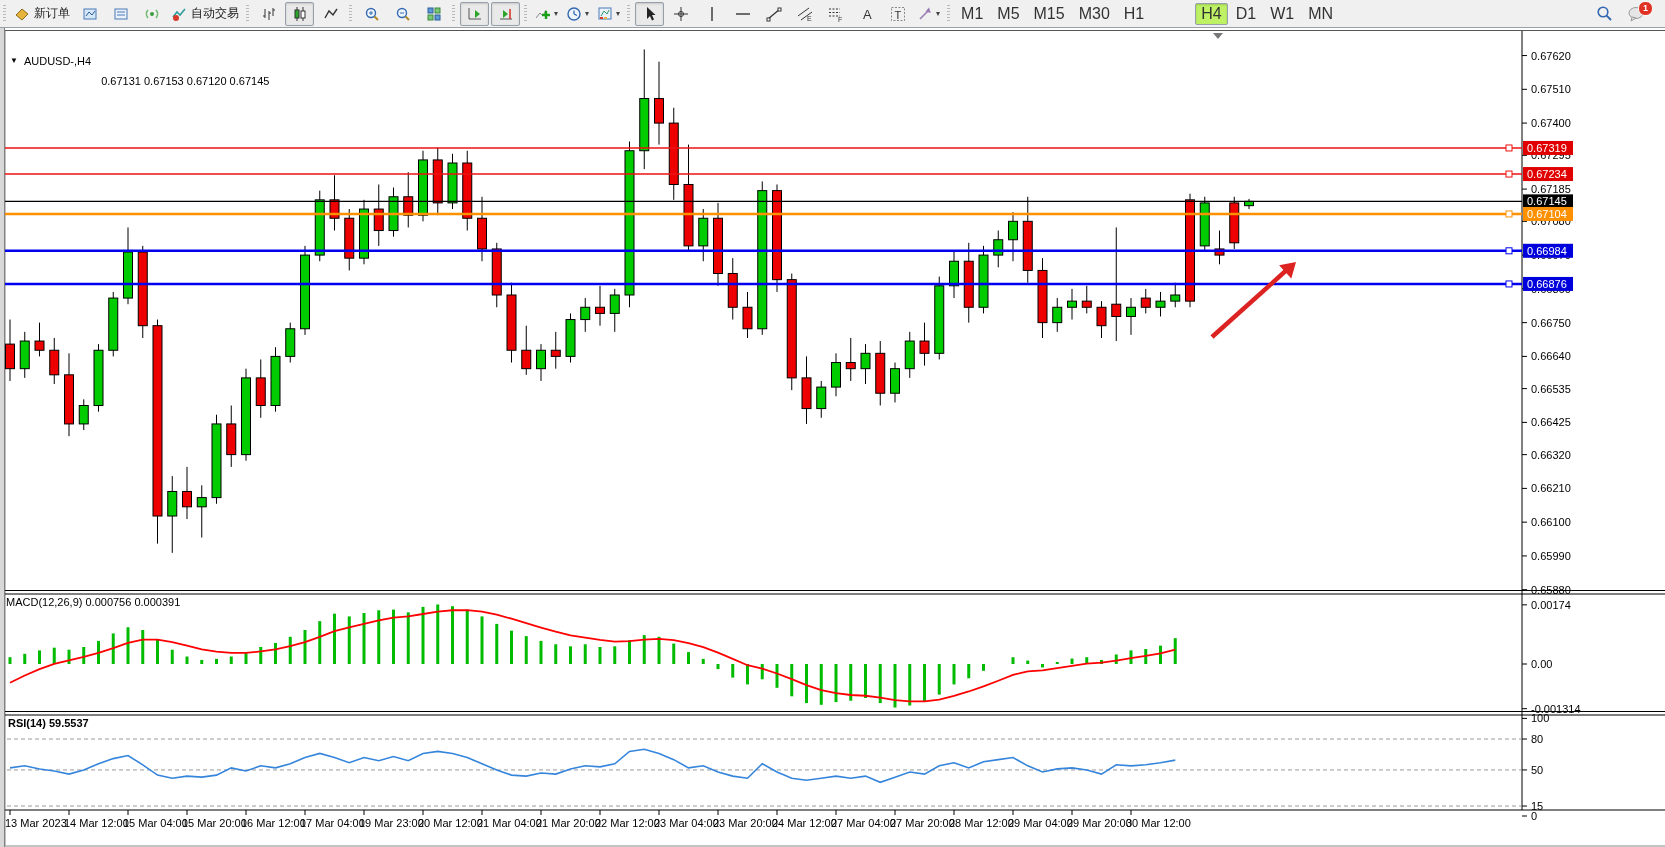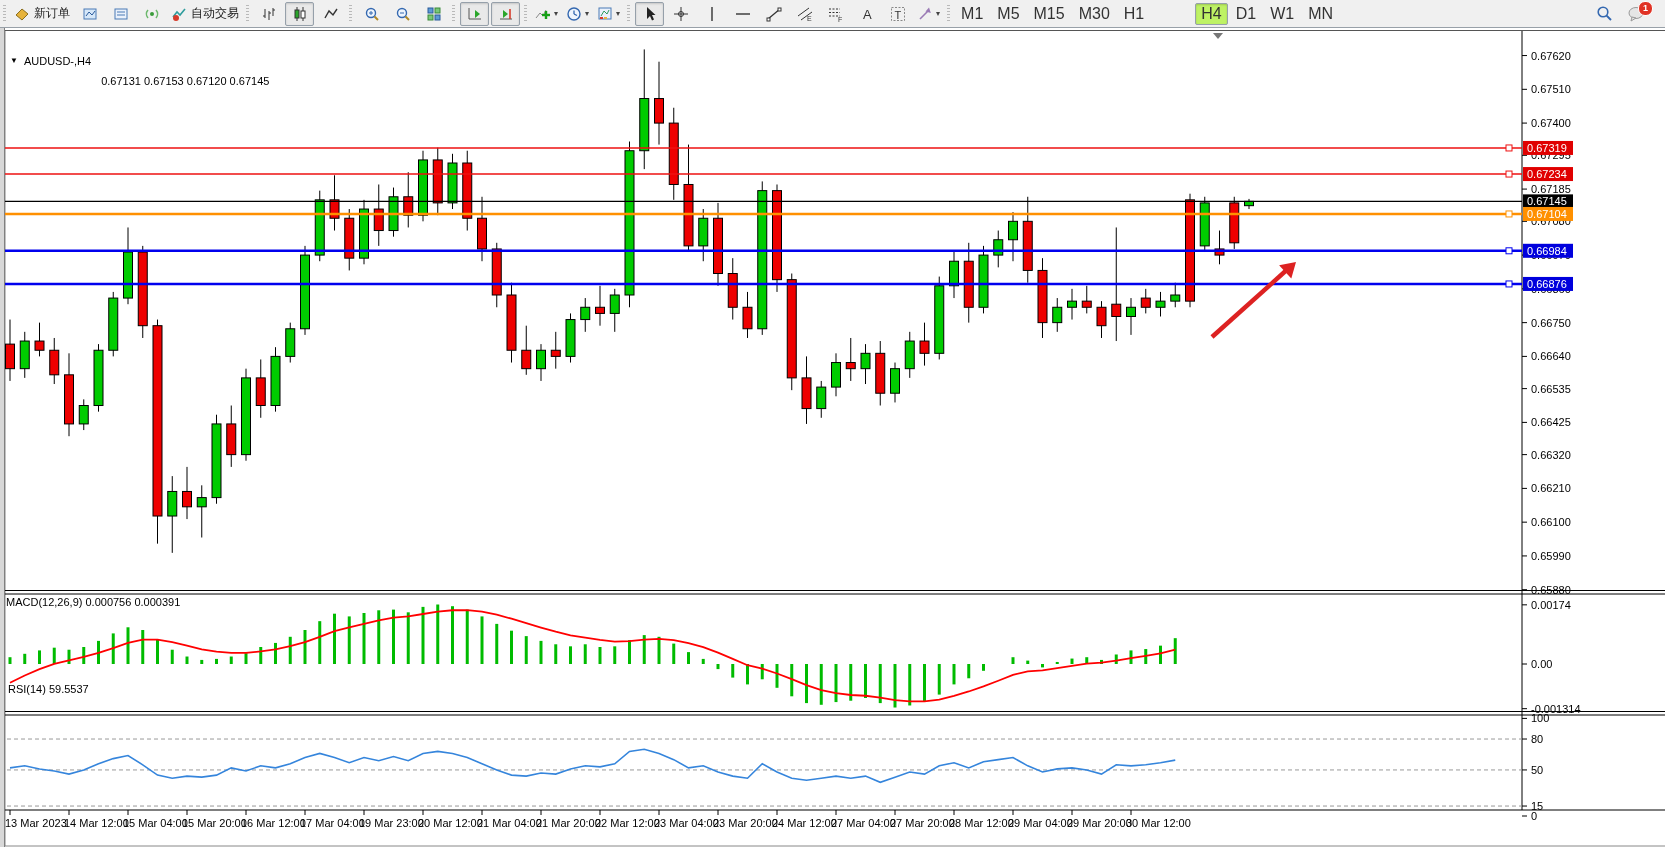--- a/index.html
+++ b/index.html
@@ -27,21 +27,21 @@
   
   #chart-window{position:absolute;left:0;top:28px;width:1665px;height:819px;background:#fff;}
   #left-strip{position:absolute;left:0;top:28px;width:4px;height:819px;background:#d8d8d8;
     border-right:1px solid #808080;z-index:3;}
   #chart-svg{position:absolute;left:0;top:0;z-index:1;}
   .panel-label{position:absolute;font-size:11px;color:#000;z-index:2;white-space:pre;}
   #chart-title{left:10px;top:6px;display:flex;align-items:center;}
   #chart-title .tri{font-size:8px;color:#000;margin-right:6px;}
   #chart-title .ohlc{margin-left:10px;margin-top:41px;}
   #macd-label{left:6px;top:568px;}
-  #rsi-label{left:8px;top:655px;}
+  #rsi-label{left:8px;top:689px;font-weight:bold;}
   text{font-family:"Liberation Sans",sans-serif;}
 </style>
 </head>
 <body>
 
 <div id="toolbar">
     <div class="tb-group">
       <div class="grip"></div>
       <div class="tb-btn">
         <span>

